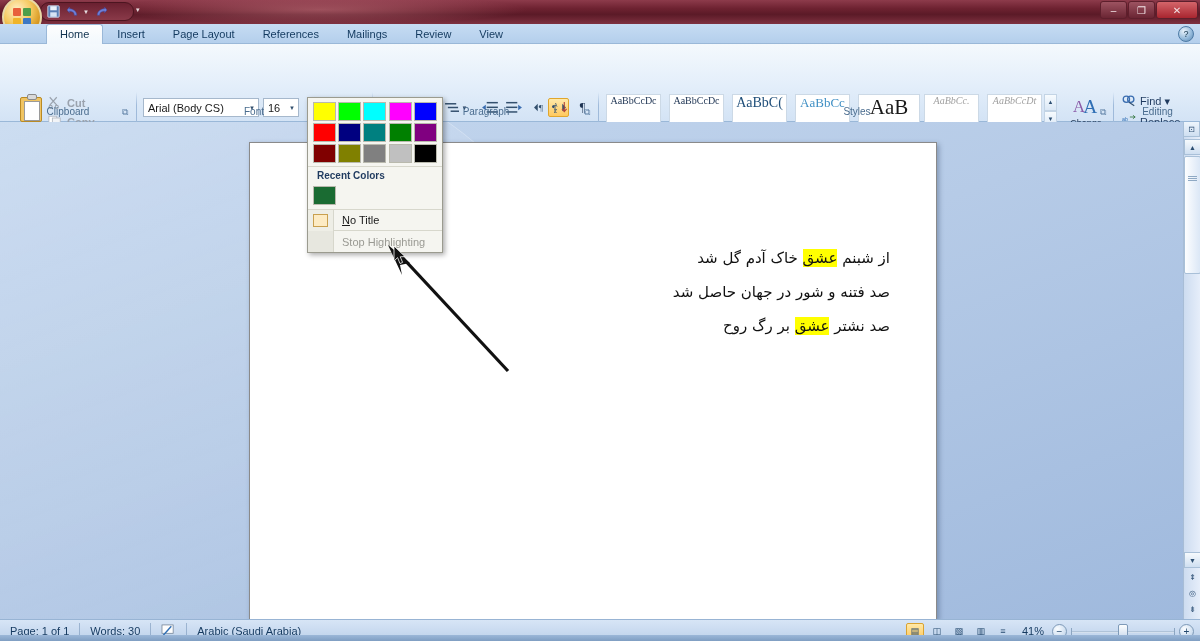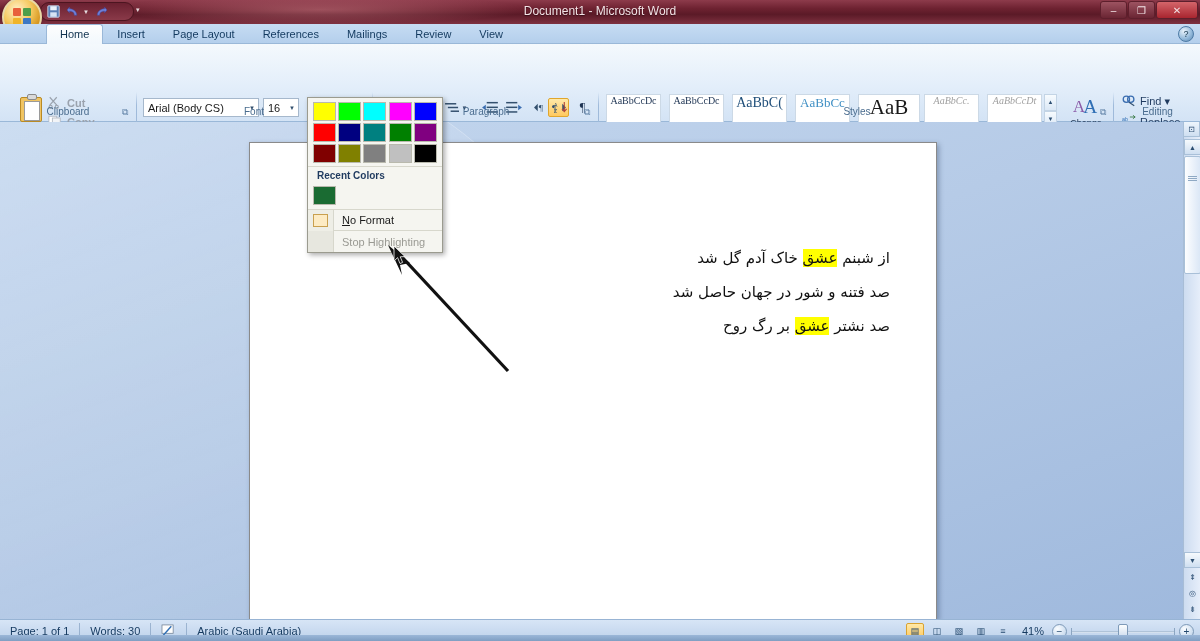--- a/index.html
+++ b/index.html
@@ -202,21 +202,20 @@
     border:1px solid #7e9ab8; font-size:10px; display:flex; align-items:center;
     justify-content:center; color:#23486d; }
   .taskbar-strip { position:absolute; left:0; top:635px; width:1200px; height:6px;
     background: linear-gradient(180deg,#9bb7d8,#7f9ec2); }
 </style>
 </head>
 <body>
 
 <div class="titlebar">
   <div class="glow"></div>
-  <div class="title-text">Document1 - Microsoft Word</div>
 
   <div class="qat">
     <div class="qat-btn">
       <svg width="13" height="13" viewBox="0 0 16 16">
         <rect x="1" y="1" width="14" height="14" rx="1" fill="#5a7fb5" stroke="#dfe8f5"></rect>
         <rect x="4" y="1.5" width="8" height="5" fill="#eaf1fa"></rect>
         <rect x="4" y="9" width="8" height="5.5" fill="#d6e3f3"></rect>
       </svg>
     </div>
     <div class="qat-btn">
@@ -668,21 +667,21 @@
     <div class="sw" style="background:#000000"></div>
   </div>
   <div class="recent-hdr">Recent Colors</div>
   <div class="recent-row">
     <div class="sw" style="background:#1a6b32"></div>
   </div>
   <div class="menu-row">
     <div class="icocell">
       <div class="nocolor-sw"></div>
     </div>
-    <div class="lbl"><u>N</u><span>o Format</span></div>
+    <div class="lbl"><u>N</u><span>o Title</span></div>
   </div>
   <div class="menu-row disabled" style="border-bottom:none;">
     <div class="icocell"></div>
     <div class="lbl">Stop Highlighting</div>
   </div>
 </div>
 
 <svg class="arrow-annot" viewBox="0 0 140 140">
   <path d="M128 128 L20 12" stroke="#111" stroke-width="3.2" fill="none"></path>
   <path d="M8 2 L30 20 L20 22 L22 32 Z" fill="#111"></path>

